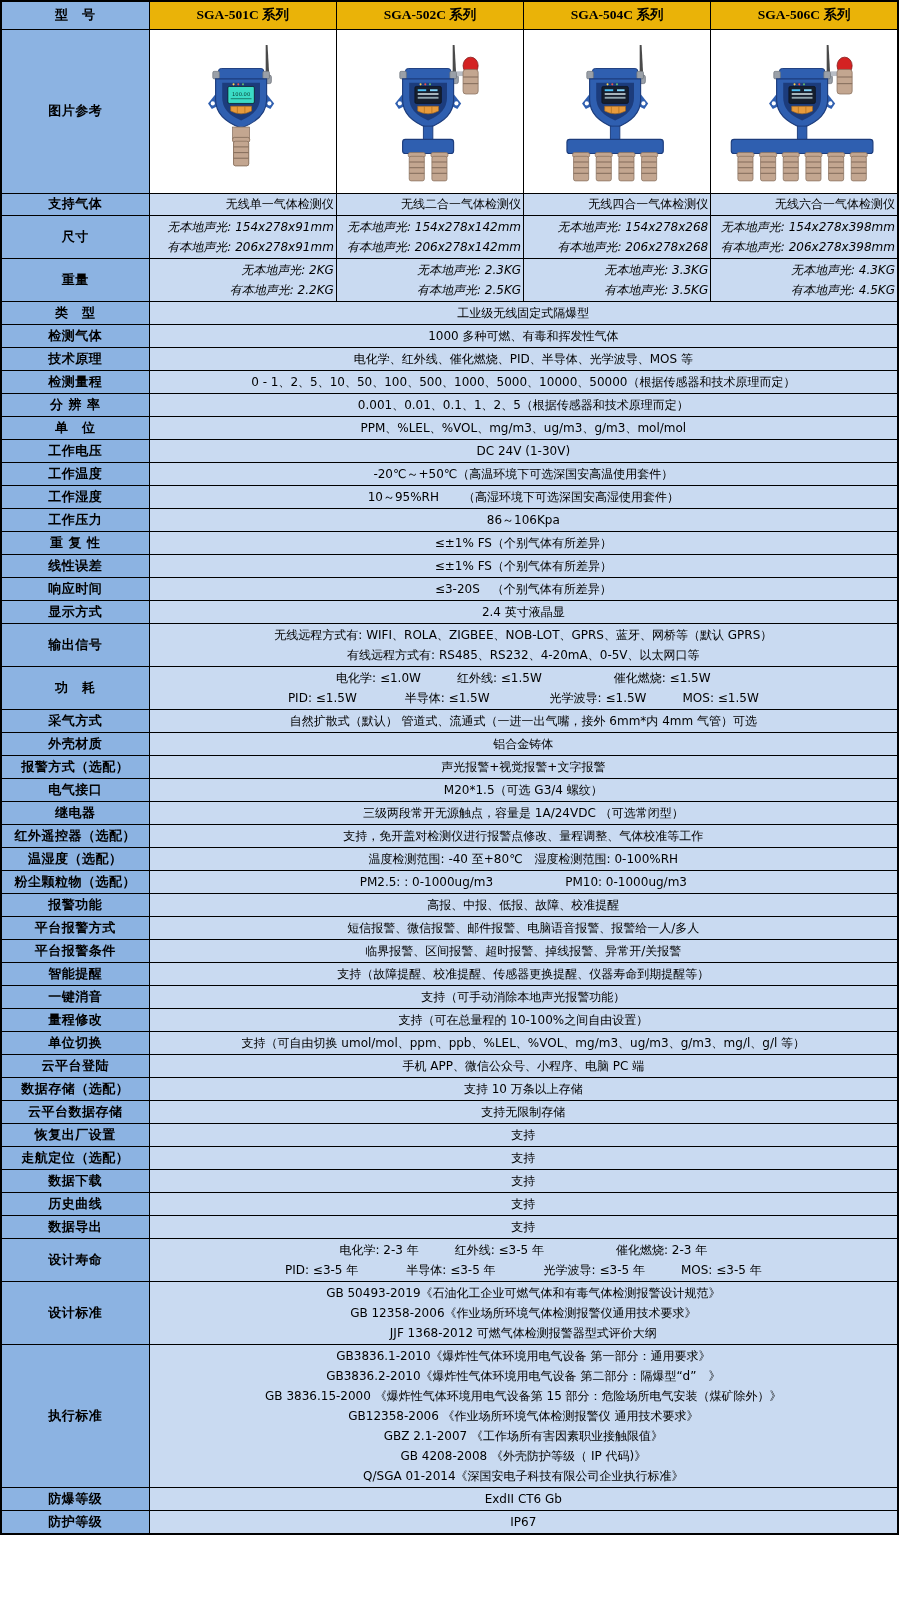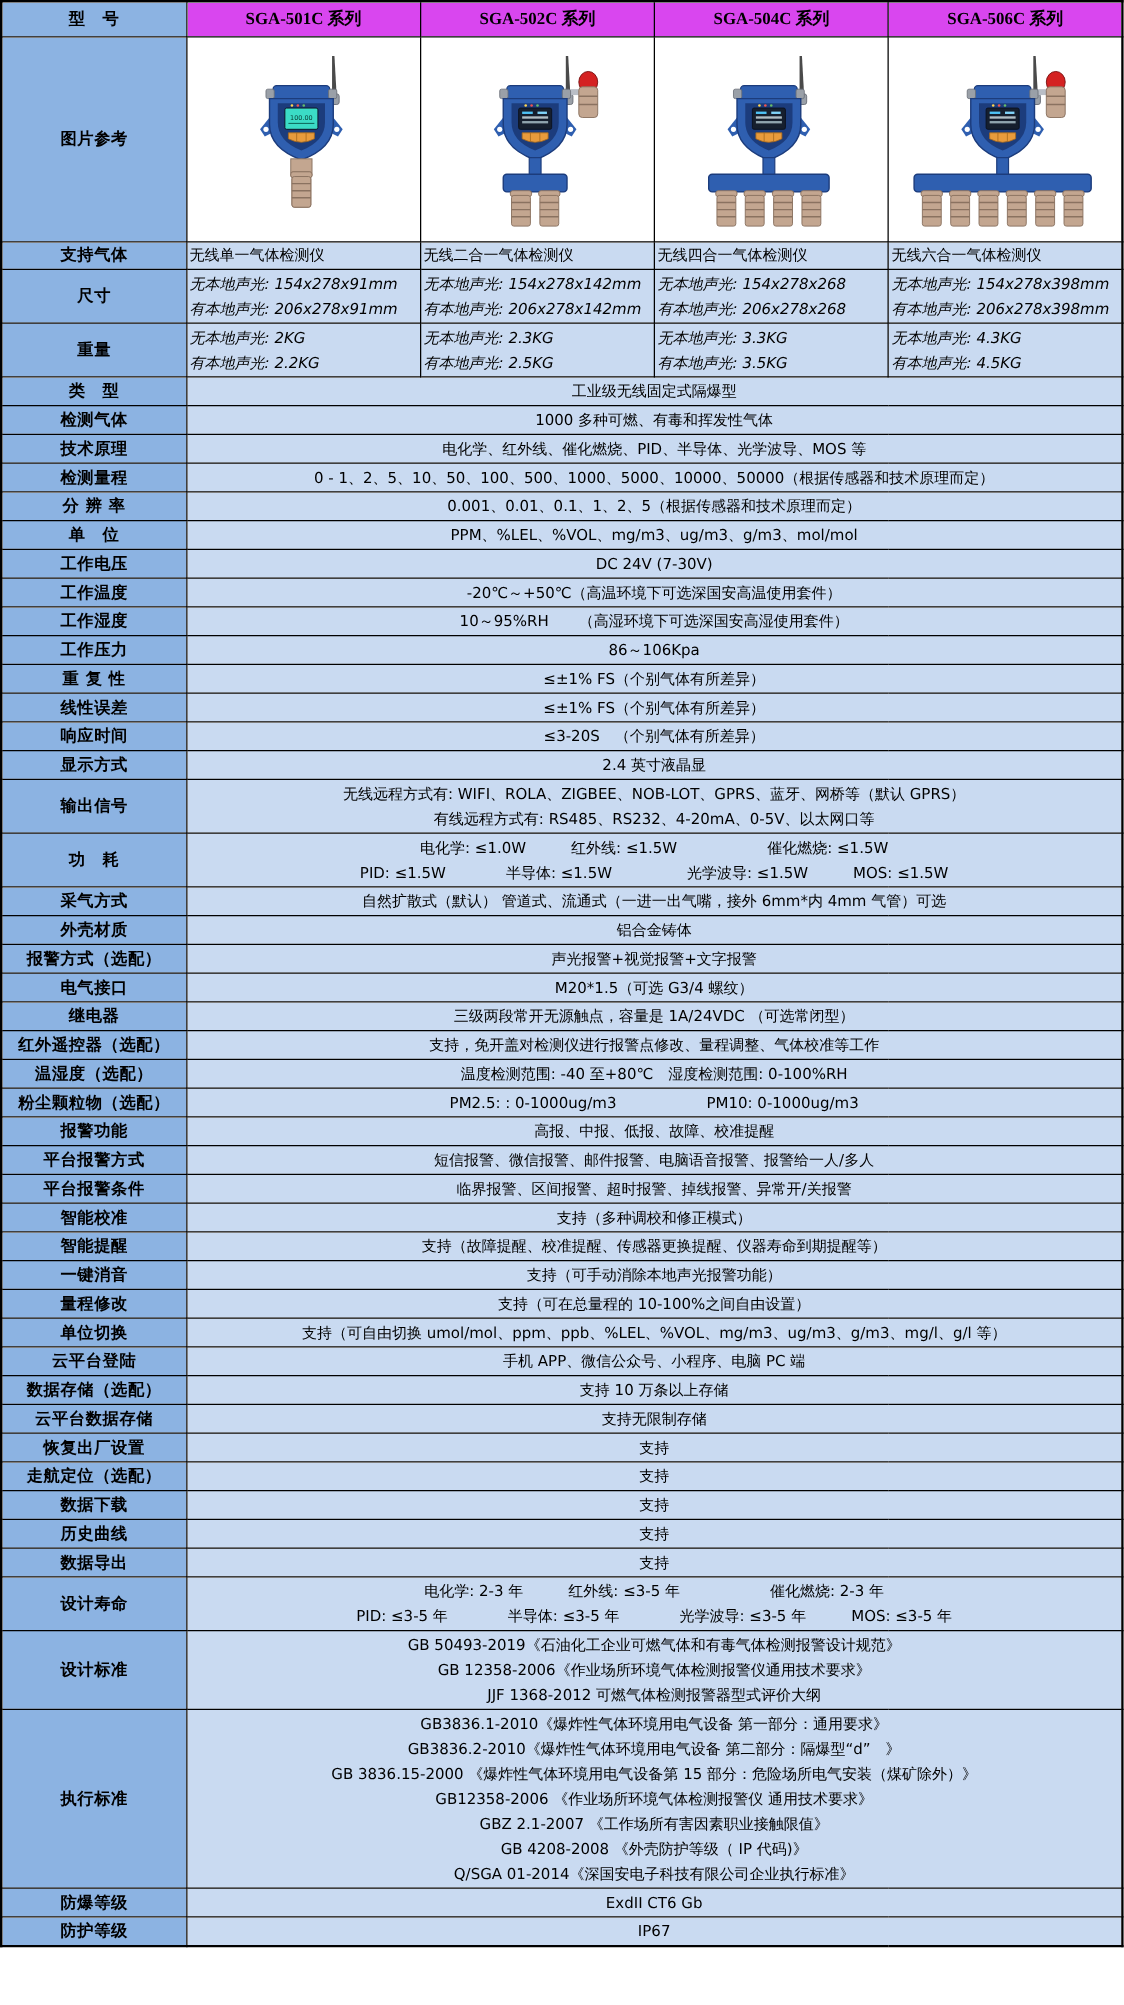--- a/index.html
+++ b/index.html
@@ -6,31 +6,31 @@
   body { width:899px; font-family:"DejaVu Sans","Liberation Sans",sans-serif; color:#000; }
   table.spec { width:899px; border-collapse:collapse; table-layout:fixed; border:2px solid #000; }
   col.c-label { width:148px; }
   col.c-data  { width:187px; }
   th,td { border:1px solid #000; overflow:hidden; vertical-align:middle; }
   th.rowlabel {
     background:#8CB3E2; font-weight:bold; font-size:13px; text-align:center;
     padding:1px 2px; letter-spacing:0.5px;
   }
   tr.r-header { height:28px;font-family:Liberation Serif, serif; }
-  tr.r-header th.model { background:#d946ef; font-weight:bold; font-size:13.5px; text-align:center; }
+  tr.r-header th.model { background:#eab308; font-weight:bold; font-size:13.5px; text-align:center; }
   tr.r-images { height:164px;border-radius:29px; }
   tr.r-images td { background:#ffffff; padding:0; }
   .devbox { width:100%; height:154px; display:flex; align-items:center; justify-content:center; }
   .devbox svg { width:170px; height:150px; }
   tr.r-gas { height:22px;margin-left:13px; }
   tr.r-size, tr.r-weight { height:43px; }
   td.val {
     background:#C9DAF1; font-size:12px; padding:1px 6px; text-align:center;
   }
-  td.val.center { text-align:left; padding:1px 2px; }
+  td.val.center { text-align:right; padding:1px 2px; }
   .line { line-height:20px; white-space:pre-wrap; }
   td.val.center .line { line-height:20px;font-style:italic; }
   tbody#spec-body td.val { }
 </style>
 </head>
 <body>
 
 <table class="spec">
   <colgroup>
     <col class="c-label">
@@ -326,21 +326,21 @@
   </tr>
       <tr>
     <th class="rowlabel">单　位</th>
     <td class="val" colspan="4">
           <div class="line">PPM、%LEL、%VOL、mg/m3、ug/m3、g/m3、mol/mol</div>
         </td>
   </tr>
       <tr>
     <th class="rowlabel">工作电压</th>
     <td class="val" colspan="4">
-          <div class="line">DC 24V (7-30V)</div>
+          <div class="line">DC 24V (1-30V)</div>
         </td>
   </tr>
       <tr>
     <th class="rowlabel">工作温度</th>
     <td class="val" colspan="4">
           <div class="line">-20℃～+50℃（高温环境下可选深国安高温使用套件）</div>
         </td>
   </tr>
       <tr>
     <th class="rowlabel">工作湿度</th>
@@ -449,26 +449,20 @@
       <tr>
     <th class="rowlabel">平台报警方式</th>
     <td class="val" colspan="4">
           <div class="line">短信报警、微信报警、邮件报警、电脑语音报警、报警给一人/多人</div>
         </td>
   </tr>
       <tr>
     <th class="rowlabel">平台报警条件</th>
     <td class="val" colspan="4">
           <div class="line">临界报警、区间报警、超时报警、掉线报警、异常开/关报警</div>
-        </td>
-  </tr>
-      <tr>
-    <th class="rowlabel">智能校准</th>
-    <td class="val" colspan="4">
-          <div class="line">支持（多种调校和修正模式）</div>
         </td>
   </tr>
       <tr>
     <th class="rowlabel">智能提醒</th>
     <td class="val" colspan="4">
           <div class="line">支持（故障提醒、校准提醒、传感器更换提醒、仪器寿命到期提醒等）</div>
         </td>
   </tr>
       <tr>
     <th class="rowlabel">一键消音</th>

